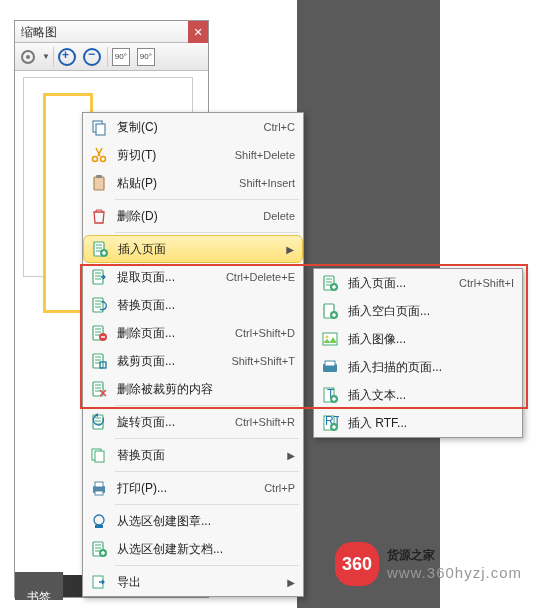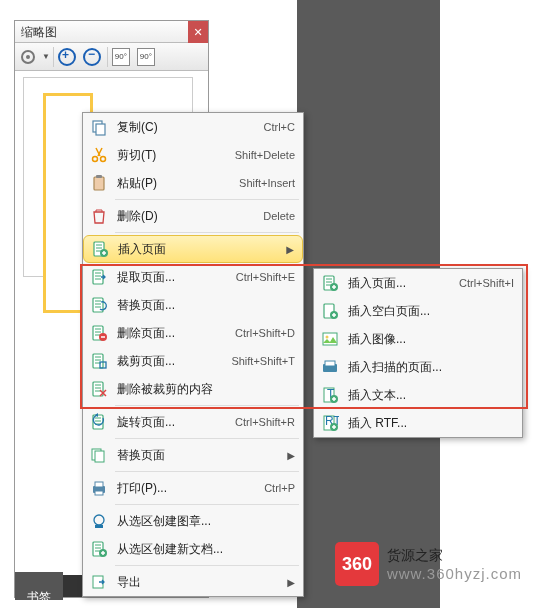--- a/index.html
+++ b/index.html
@@ -28,23 +28,23 @@
 .ctx-sub{left:313px;top:268px;width:210px}
 .mi{display:flex;align-items:center;height:28px;padding:0 8px 0 6px;position:relative}
 .mi.hover{background:linear-gradient(#fff2b8,#ffe27a);border:1px solid #e6c142;border-radius:6px}
 .mi-ico{width:20px;height:20px;margin-right:8px;display:flex;align-items:center;justify-content:center;flex-shrink:0}
 .mi-label{flex:1;color:#222}
 .mi-sc{color:#555;font-size:11px}
 .mi-sub{color:#555;font-size:10px;margin-left:4px}
 .sep{height:1px;background:#ddd;margin:2px 4px 2px 32px}
 .red-box{position:absolute;left:80px;top:264px;width:448px;height:145px;border:2px solid #d43;pointer-events:none}
 .logo{position:absolute;right:18px;bottom:22px;display:flex;align-items:center;gap:8px}
-.logo-badge{width:44px;height:44px;background:#e4393c;border-radius:5px;color:#fff;font-size:18px;font-weight:bold;display:flex;align-items:center;justify-content:center}
+.logo-badge{width:44px;height:44px;background:#e4393c;border-radius:17px;color:#fff;font-size:18px;font-weight:bold;display:flex;align-items:center;justify-content:center}
 .logo-txt{display:flex;flex-direction:column}
-.logo-cn{font-size:14px;font-weight:normal;color:#222}
+.logo-cn{font-size:12px;font-weight:bold;color:#222}
 .logo-en{font-size:15px;color:#999;letter-spacing:1px}
 svg{display:block}
 </style>
 </head>
 <body>
 
 <div class="gray-panel"></div>
 <div class="white-area"></div>
 
 <div class="panel">
@@ -149,21 +149,21 @@
       <div class="mi-ico">
         <svg width="18" height="18" viewBox="0 0 18 18">
           <rect x="3" y="2" width="10" height="14" rx="1" fill="#fff" stroke="#4a7" stroke-width="1.2"></rect>
           <line x1="5" y1="5" x2="11" y2="5" stroke="#4a7"></line>
           <line x1="5" y1="8" x2="11" y2="8" stroke="#4a7"></line>
           <line x1="5" y1="11" x2="11" y2="11" stroke="#4a7"></line>
           <path d="M11 9 l4 0 m-2 -2 l2 2 l-2 2" stroke="#27a" stroke-width="1.3" fill="none"></path>
         </svg>
       </div>
       <div class="mi-label">提取页面...</div>
-      <div class="mi-sc">Ctrl+Shift+E</div>
+      <div class="mi-sc">Ctrl+Delete+E</div>
     </div>
     <div class="mi">
       <div class="mi-ico">
         <svg width="18" height="18" viewBox="0 0 18 18">
           <rect x="3" y="2" width="10" height="14" rx="1" fill="#fff" stroke="#4a7" stroke-width="1.2"></rect>
           <line x1="5" y1="5" x2="11" y2="5" stroke="#4a7"></line>
           <line x1="5" y1="8" x2="11" y2="8" stroke="#4a7"></line>
           <line x1="5" y1="11" x2="11" y2="11" stroke="#4a7"></line>
           <path d="M11 6 a4 4 0 1 1 -1 7" stroke="#27a" stroke-width="1.3" fill="none"></path>
         </svg>

